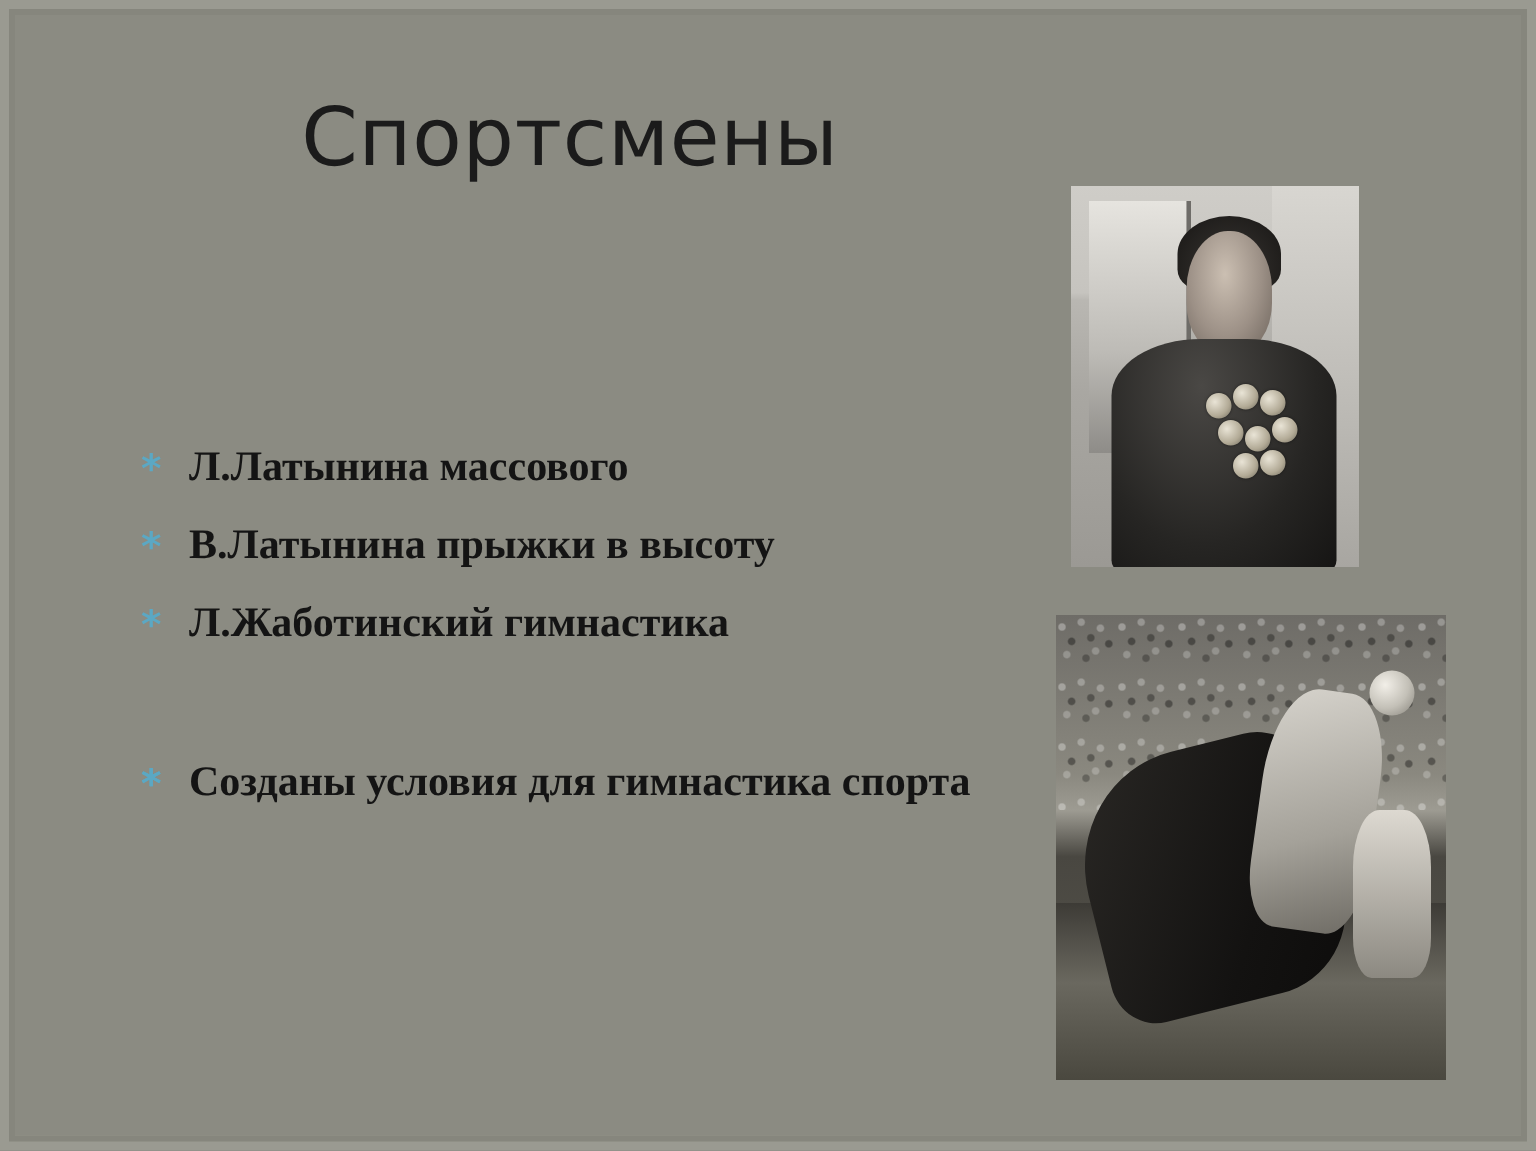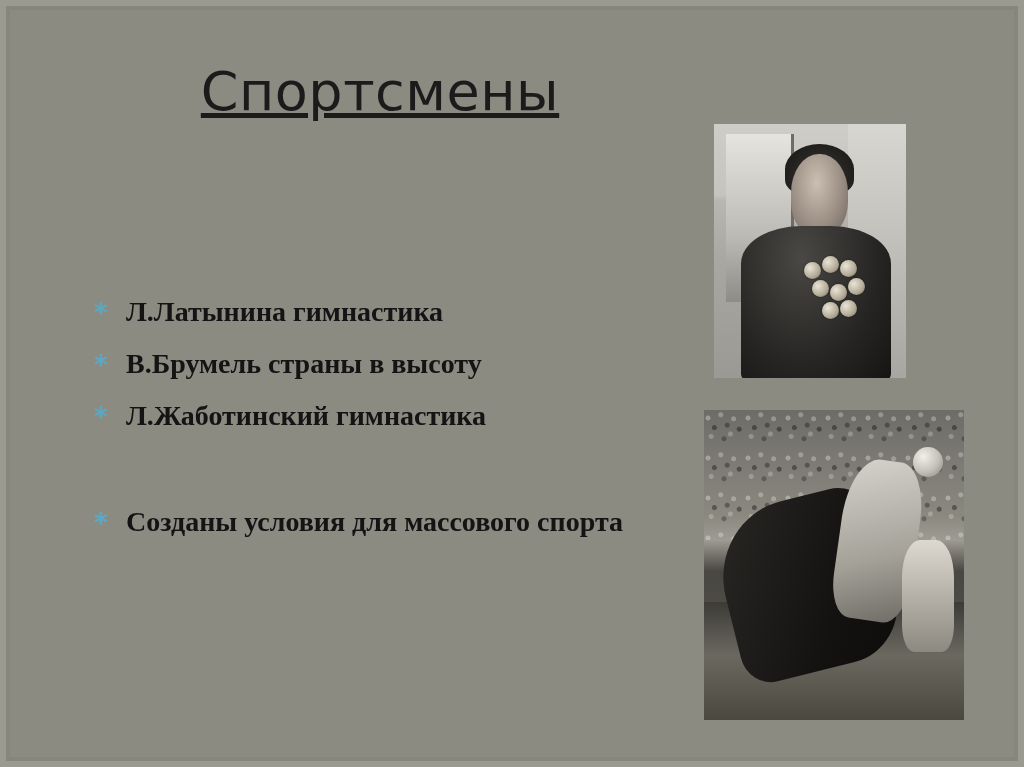--- a/index.html
+++ b/index.html
@@ -45,21 +45,20 @@
     left: 70px;
     top: 62px;
     width: 620px;
     text-align: center;
     font-family: "DejaVu Sans", sans-serif;
     font-weight: 400;
     font-size: 54px;
     line-height: 60px;
     color: #1b1b1b;
     letter-spacing: 0.5px;
-    text-decoration: underline;
   }
 
   .content {
     position: absolute;
     left: 88px;
     top: 292px;
     width: 590px;
   }
 
   ul.bullets {
@@ -259,41 +258,41 @@
   <div class="frame"></div>
   <div class="frame-inner"></div>
 
   <div class="title">Спортсмены</div>
 
   <div class="content">
 
     <ul class="bullets">
       <li>
         <span class="star">*</span>
-        <span>Л.Латынина   гимнастика</span>
+        <span>Л.Латынина   массового</span>
       </li>
       <li>
         <span class="star">*</span>
-        <span>В.Брумель   страны в высоту</span>
+        <span>В.Латынина   прыжки в высоту</span>
       </li>
       <li>
         <span class="star">*</span>
         <span>Л.Жаботинский   гимнастика</span>
       </li>
     </ul>
 
     <div class="spacer-gap"></div>
 
     <ul class="bullets">
       <li class="para">
         <span class="star">*</span>
       </li>
       <li class="para">
         <span class="star">*</span>
-        <span>Созданы условия  для массового спорта</span>
+        <span>Созданы условия  для гимнастика спорта</span>
       </li>
     </ul>
 
   </div>
 
   <div class="photo photo-top">
     <div class="ph1-bg"></div>
     <div class="ph1-door"></div>
     <div class="ph1-wall"></div>
     <div class="ph1-hair"></div>

